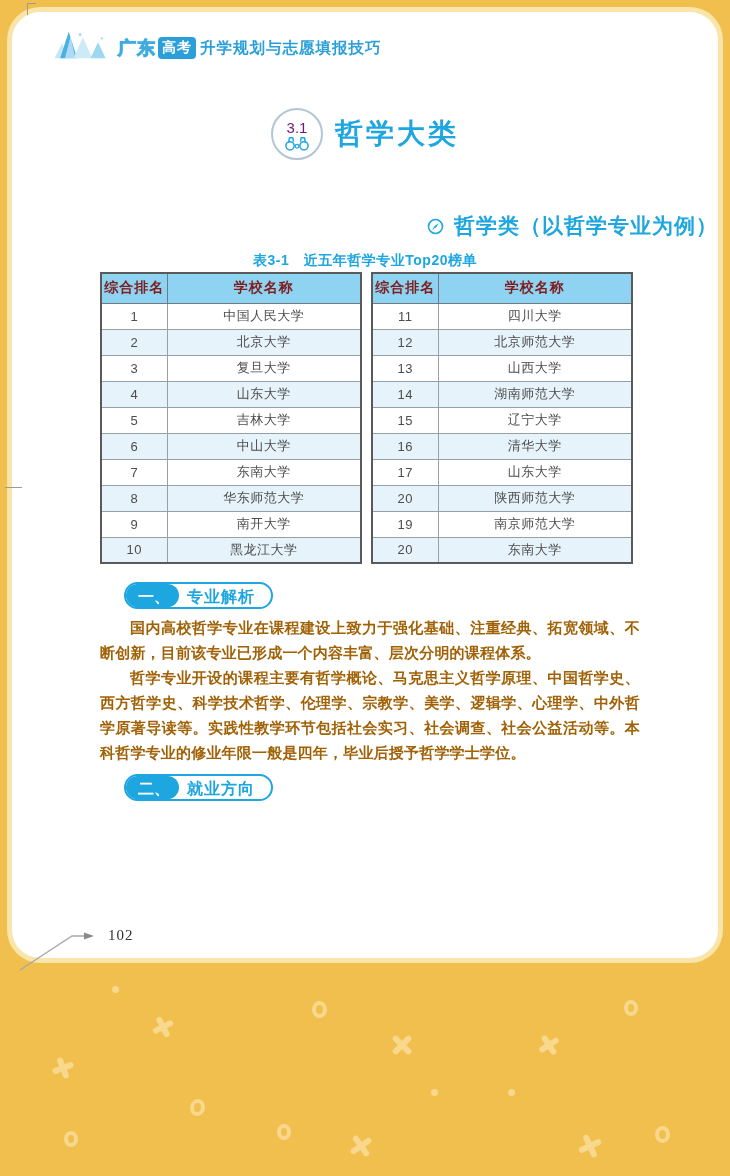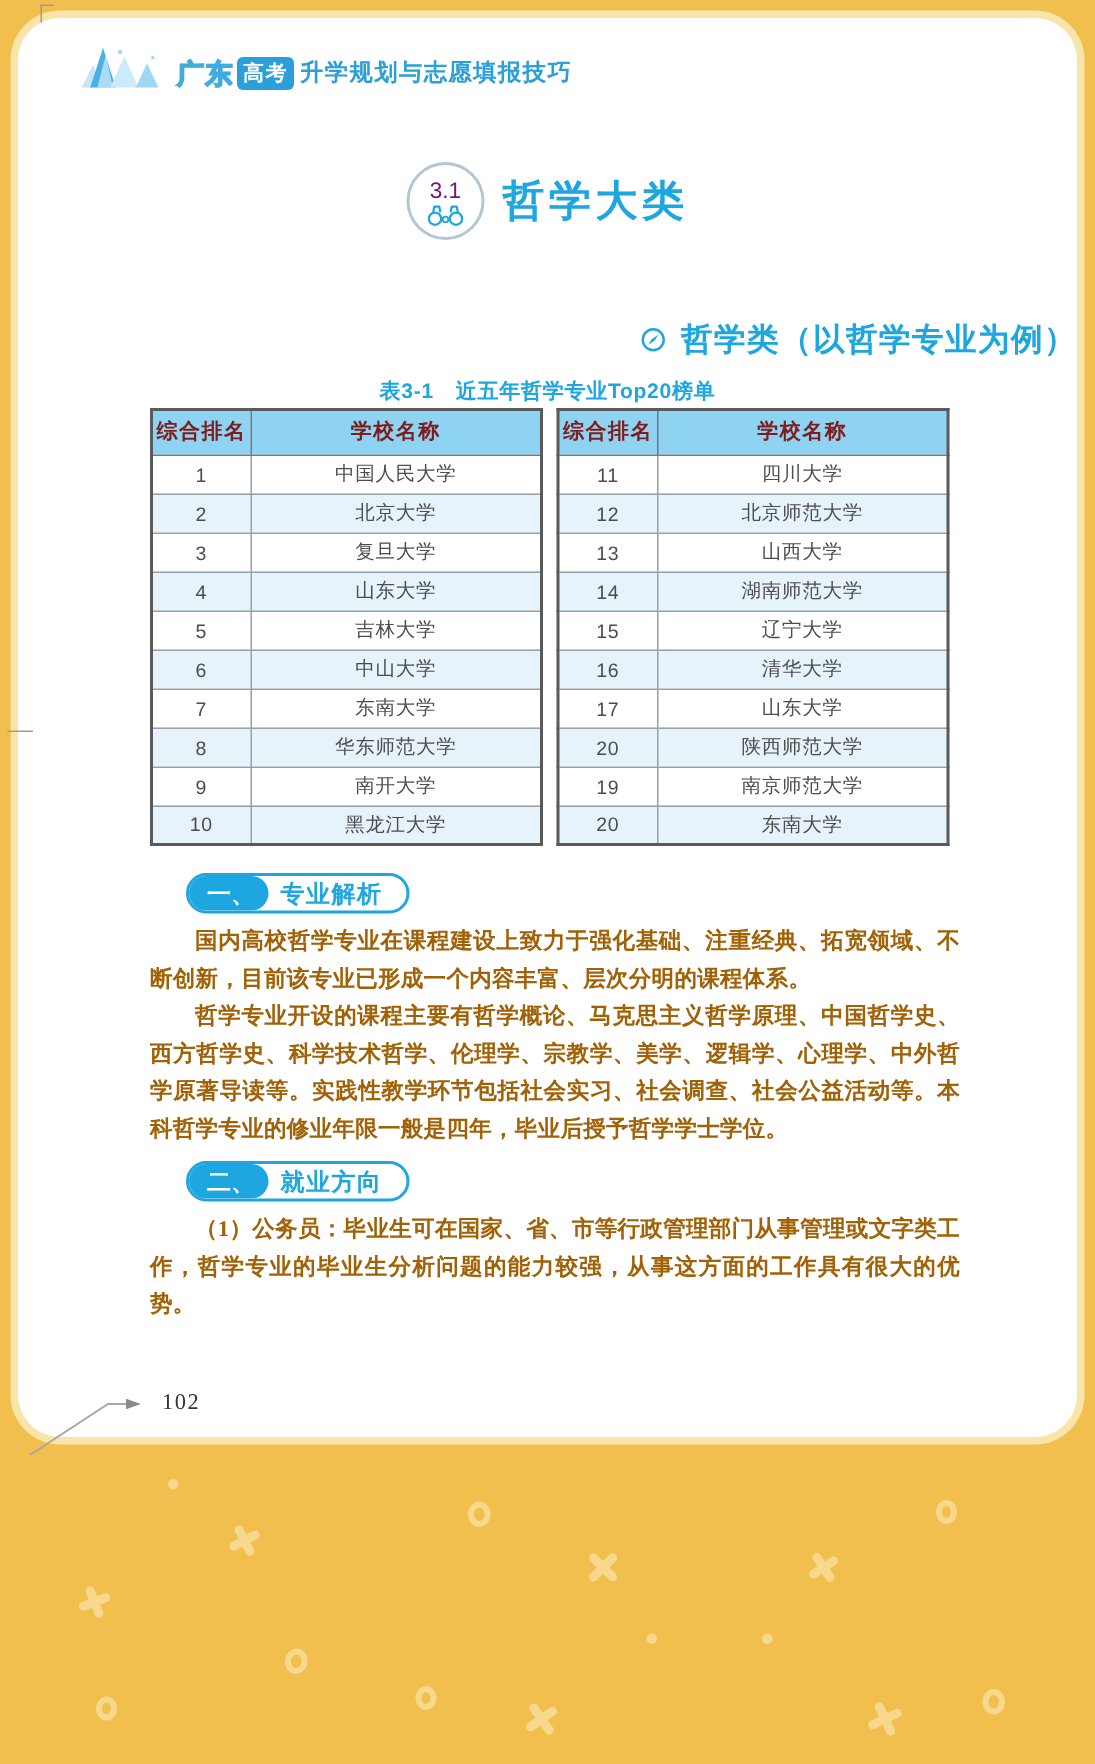--- a/index.html
+++ b/index.html
@@ -281,21 +281,20 @@
       <span class="pill-num">一、</span>
       <span class="pill-title">专业解析</span>
     </div>
     <p>国内高校哲学专业在课程建设上致力于强化基础、注重经典、拓宽领域、不断创新，目前该专业已形成一个内容丰富、层次分明的课程体系。</p>
     <p>哲学专业开设的课程主要有哲学概论、马克思主义哲学原理、中国哲学史、西方哲学史、科学技术哲学、伦理学、宗教学、美学、逻辑学、心理学、中外哲学原著导读等。实践性教学环节包括社会实习、社会调查、社会公益活动等。本科哲学专业的修业年限一般是四年，毕业后授予哲学学士学位。</p>
     <div class="gap"></div>
     <div class="pill">
       <span class="pill-num">二、</span>
       <span class="pill-title">就业方向</span>
     </div>
-    <p>（1）公务员：毕业生可在国家、省、市等行政管理部门从事管理或文字类工作，哲学专业的毕业生分析问题的能力较强，从事这方面的工作具有很大的优势。</p>
   </div>
 
   <svg class="foot-line" width="88" height="48">
     <path d="M2 47 L54 13 L66 13" stroke="#a8a8a8" fill="none" stroke-width="1.3"></path>
     <path d="M66 9.5 L76 13 L66 16.5 Z" fill="#8a8a8a"></path>
   </svg>
   <span class="page-num">102</span>
 
 </div>
 

